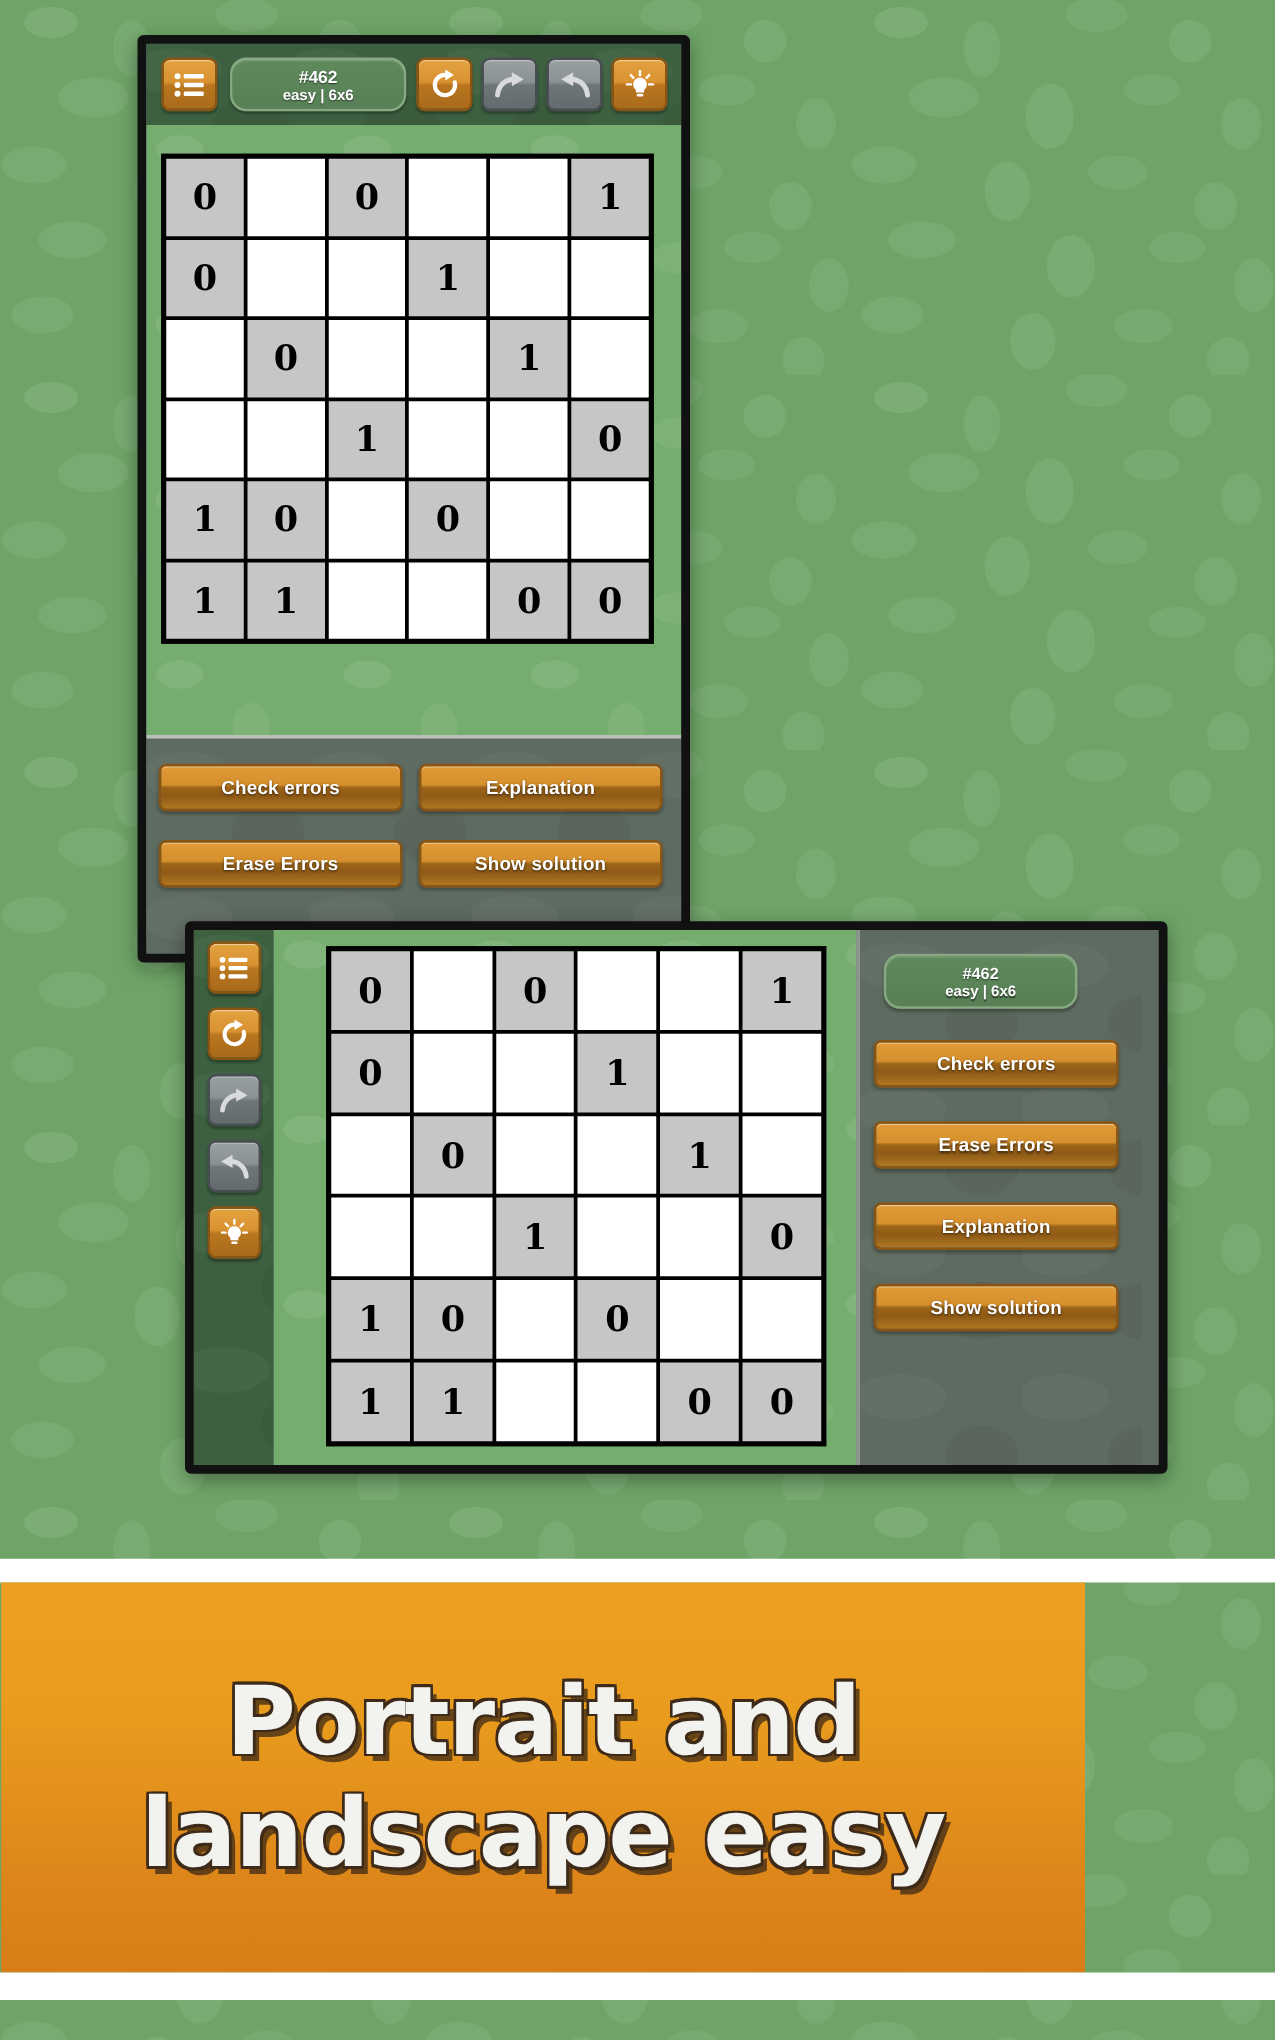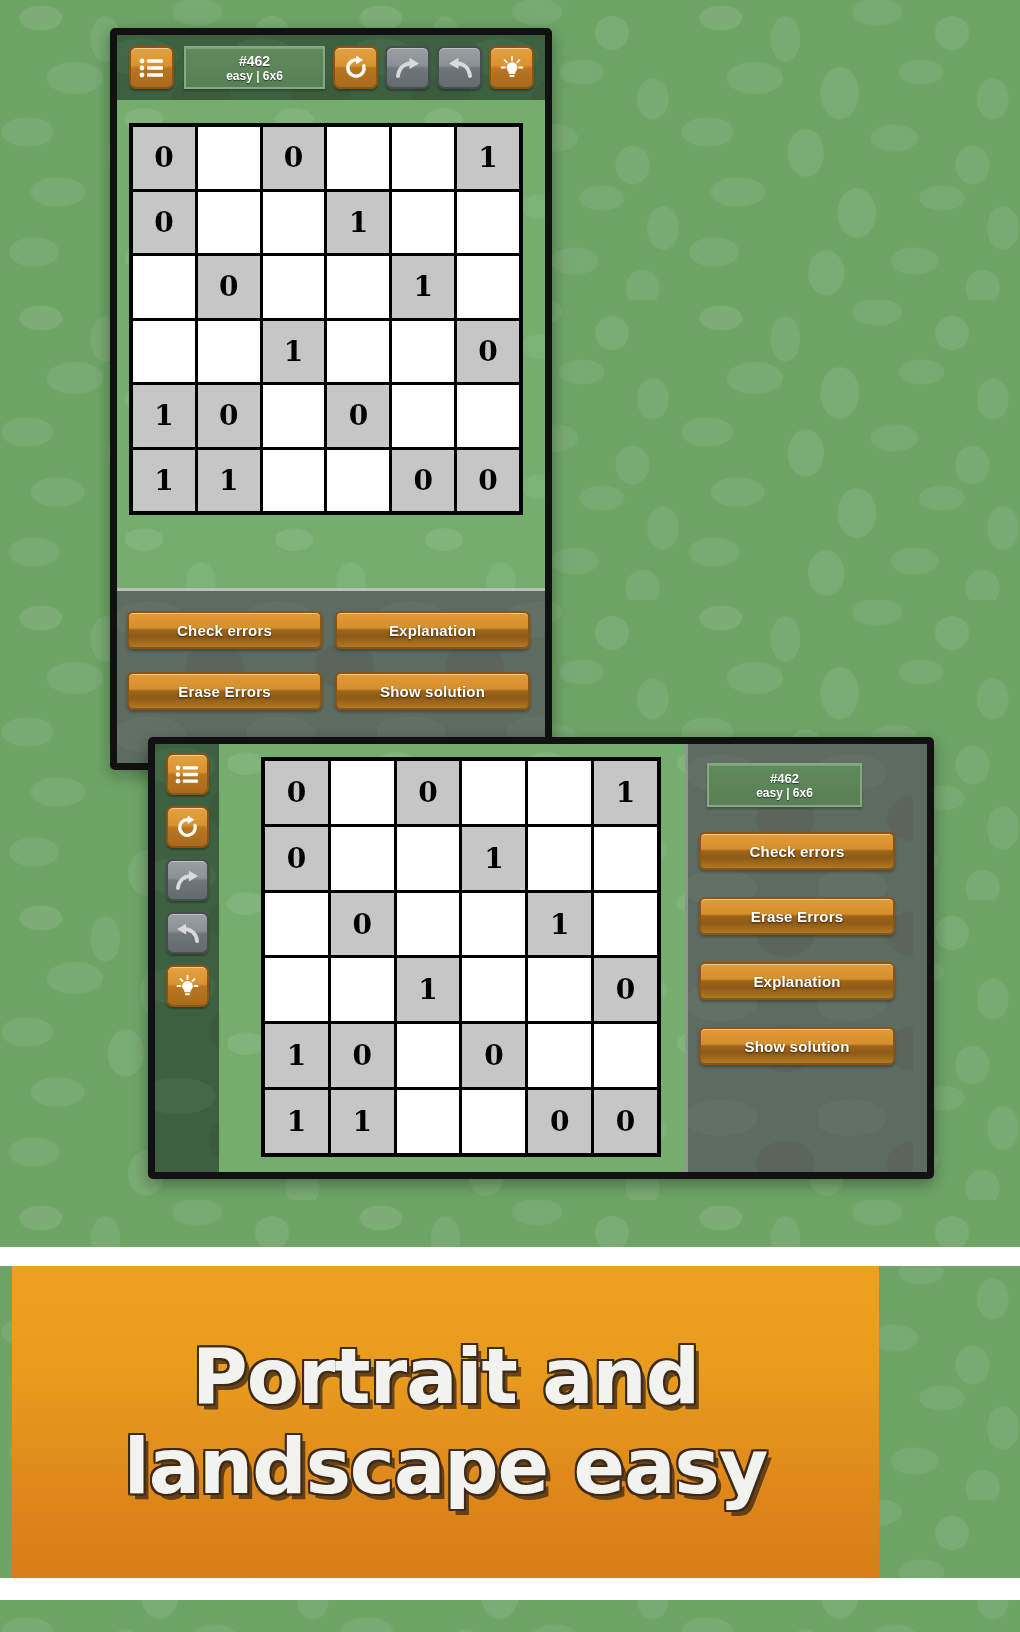--- a/index.html
+++ b/index.html
@@ -98,21 +98,21 @@
     background: linear-gradient(180deg, #9aa0a2 0%, #8a9194 45%, #6e7679 52%, #636b6e 100%);
     border: 2px solid #474d50;
     box-shadow: inset 0 1px 0 rgba(255,255,255,.35), 0 2px 2px rgba(0,0,0,.3);
   }
   .iconbtn svg { display:block; }
 
   
   .plaque {
     background: linear-gradient(180deg, #5f8a5c 0%, #587f55 100%);
     border: 2px solid #86a982;
-    border-radius: 0;
+    border-radius: 13px;
     box-shadow: inset 0 1px 0 rgba(255,255,255,.18), 0 2px 2px rgba(0,0,0,.25);
     color: #ffffff;
     display: flex;
     flex-direction: column;
     align-items: center;
     justify-content: center;
     box-sizing: border-box;
     text-shadow: 0 1px 1px rgba(0,0,0,.6);
   }
   .plaque .pid { font-weight: bold; }
@@ -153,21 +153,21 @@
     color: #000;
     font-family: "DejaVu Serif", serif;
   }
   .cell.given { background: #c6c6c6; }
 
   
   #band-white-top, #band-white-bottom {
     position: absolute; left: 0; width: 1020px; background: #ffffff;
   }
   #banner {
-    position: absolute; left: 12px; width: 867px;
+    position: absolute; left: 1px; width: 867px;
     background: linear-gradient(180deg, #eda021 0%, #e89b1d 35%, #dd861a 75%, #d87d17 100%);
     display: flex; flex-direction: column;
     align-items: center; justify-content: center;
   }
   .banner-line {
     font-family: "DejaVu Sans", sans-serif;
     font-weight: bold;
     color: #f2f2ef;
     font-size: 76px;
     line-height: 1.18;

